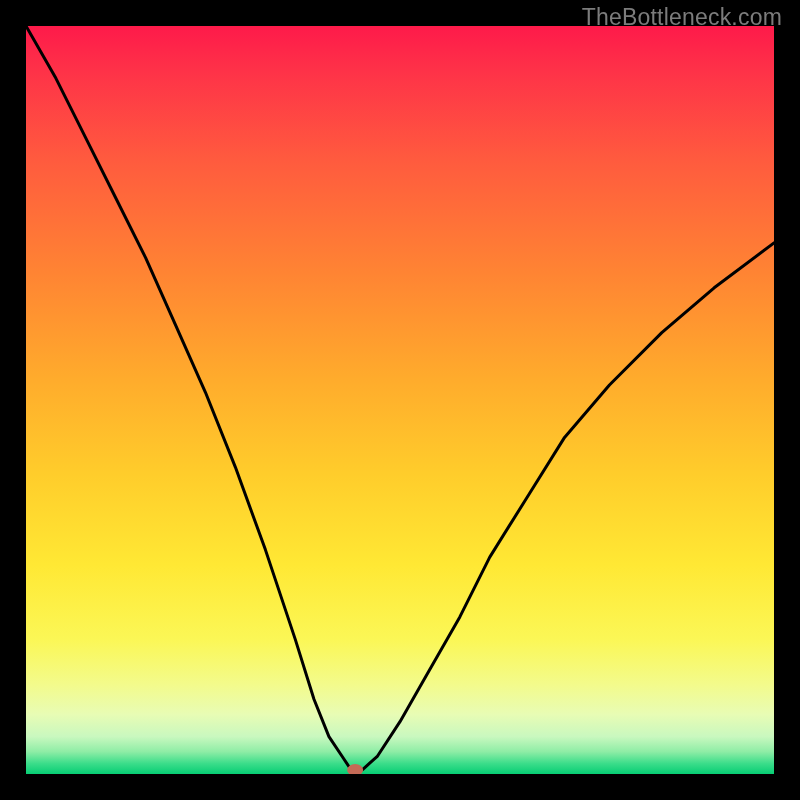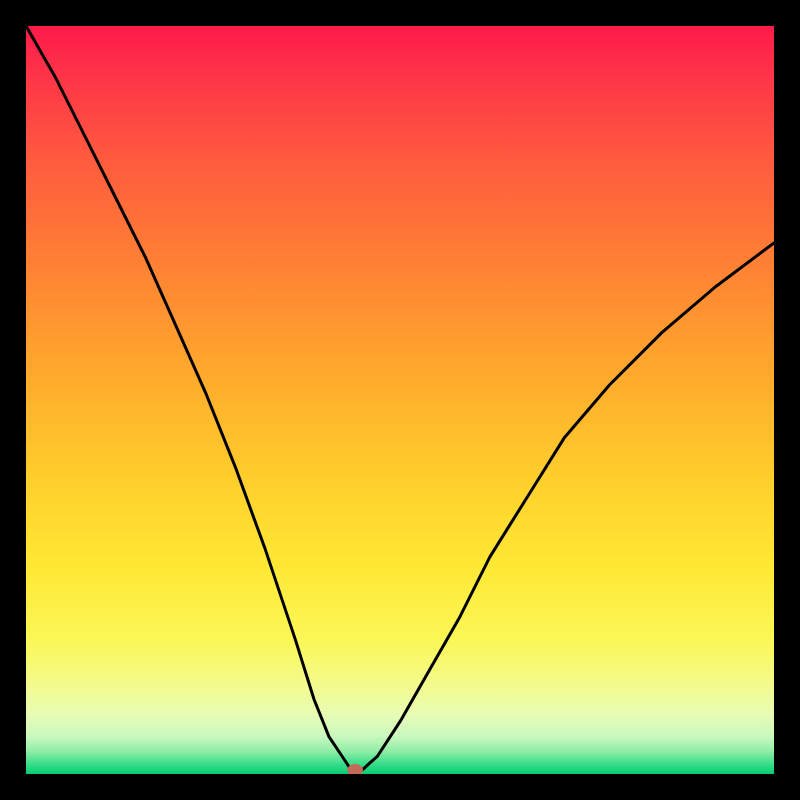--- a/index.html
+++ b/index.html
@@ -65,20 +65,21 @@
     width: 100%;
     height: 100%;
     z-index: 10;
   }
 </style>
 </head>
 <body>
 
 <div class="outer">
 
+  <div class="watermark">TheBottleneck.com</div>
 
   <div class="plot">
     <div class="gradient-bg"></div>
     <svg class="curve-svg" viewBox="0 0 748 748" preserveAspectRatio="none">
       <path id="curve-path" d="M0.00 0.00 L29.92 52.36 L59.84 112.20 L89.76 172.04 L119.68 231.88 L149.60 299.20 L179.52 366.52 L209.44 441.32 L239.36 523.60 L269.28 613.36 L287.98 673.20 L302.94 710.60 L317.90 733.04 L325.38 744.26 L329.12 748.00 L336.60 743.51 L351.56 730.05 L374.00 695.64 L403.92 643.28 L433.84 590.92 L463.76 531.08 L501.16 471.24 L538.56 411.40 L583.44 359.04 L635.80 306.68 L688.16 261.80 L748.00 216.92" fill="none" stroke="#000" stroke-width="3" stroke-linecap="round" stroke-linejoin="round"></path>
       <ellipse id="marker-dot" cx="329.12" cy="744.00" rx="8" ry="6" fill="#c46a56"></ellipse>
     </svg>
   </div>
 
 </div>

